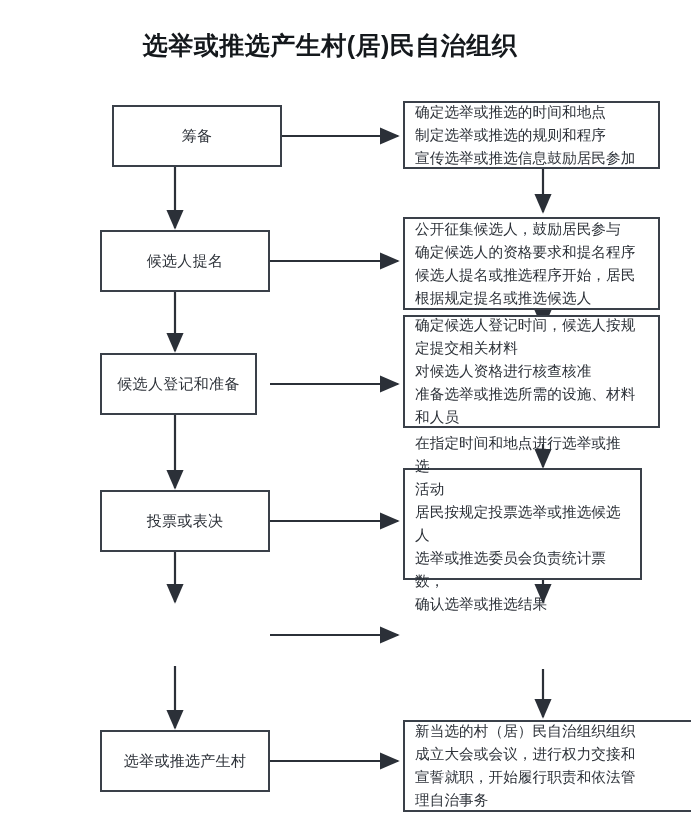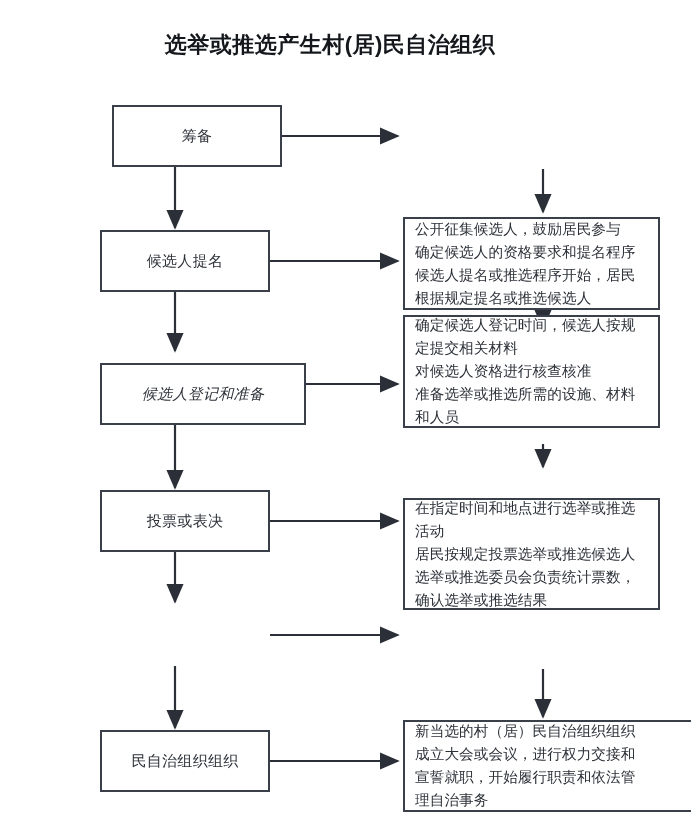--- a/index.html
+++ b/index.html
@@ -19,21 +19,21 @@
     position: relative;
     width: 691px;
     height: 840px;
   }
   #title {
     position: absolute;
     left: 0;
     top: 28px;
     width: 660px;
     text-align: center;
-    font-size: 22px;
+    font-size: 25px;
     font-weight: bold;
     letter-spacing: 0.5px;
     color: #14181c;
     line-height: 34px;
     white-space: nowrap;
   }
   .box {
     position: absolute;
     box-sizing: border-box;
     border: 2px solid #3a4049;
@@ -107,44 +107,49 @@
       <line x1="543" y1="669" x2="543" y2="717"></line>
     </g>
   </svg>
 
   <div class="box left" style="left:112px; top:105px; width:170px; height:62px;">
     <span class="box-text">筹备</span>
   </div>
   <div class="box left" style="left:100px; top:230px; width:170px; height:62px;">
     <span class="box-text">候选人提名</span>
   </div>
-  <div class="box left" style="left:100px; top:363px; width:206px; height:62px;font-style:italic;">
+  <div class="box left" style="left:100px; top:353px; width:157px; height:62px;">
     <span class="box-text">候选人登记和准备</span>
   </div>
   <div class="box left" style="left:100px; top:490px; width:170px; height:62px;">
     <span class="box-text">投票或表决</span>
   </div>
   <div class="box left" style="left:100px; top:730px; width:170px; height:62px;">
-    <span class="box-text">民自治组织组织</span>
+    <span class="box-text">选举或推选产生村</span>
   </div>
 
+  <div class="box right" style="left:403px; top:101px; width:257px; height:68px;">
+    <span class="box-text">确定选举或推选的时间和地点
+制定选举或推选的规则和程序
+宣传选举或推选信息鼓励居民参加</span>
+  </div>
   <div class="box right" style="left:403px; top:217px; width:257px; height:93px;">
     <span class="box-text">公开征集候选人，鼓励居民参与
 确定候选人的资格要求和提名程序
 候选人提名或推选程序开始，居民
 根据规定提名或推选候选人</span>
   </div>
   <div class="box right" style="left:403px; top:315px; width:257px; height:113px;">
     <span class="box-text">确定候选人登记时间，候选人按规
 定提交相关材料
 对候选人资格进行核查核准
 准备选举或推选所需的设施、材料
 和人员</span>
   </div>
-  <div class="box right" style="left:403px; top:468px; width:257px; height:112px;margin-top:30px;">
+  <div class="box right" style="left:403px; top:468px; width:239px; height:112px;">
     <span class="box-text">在指定时间和地点进行选举或推选
 活动
 居民按规定投票选举或推选候选人
 选举或推选委员会负责统计票数，
 确认选举或推选结果</span>
   </div>
   <div class="box right" style="left:403px; top:720px; width:293px; height:92px;">
     <span class="box-text">新当选的村（居）民自治组织组织
 成立大会或会议，进行权力交接和
 宣誓就职，开始履行职责和依法管

